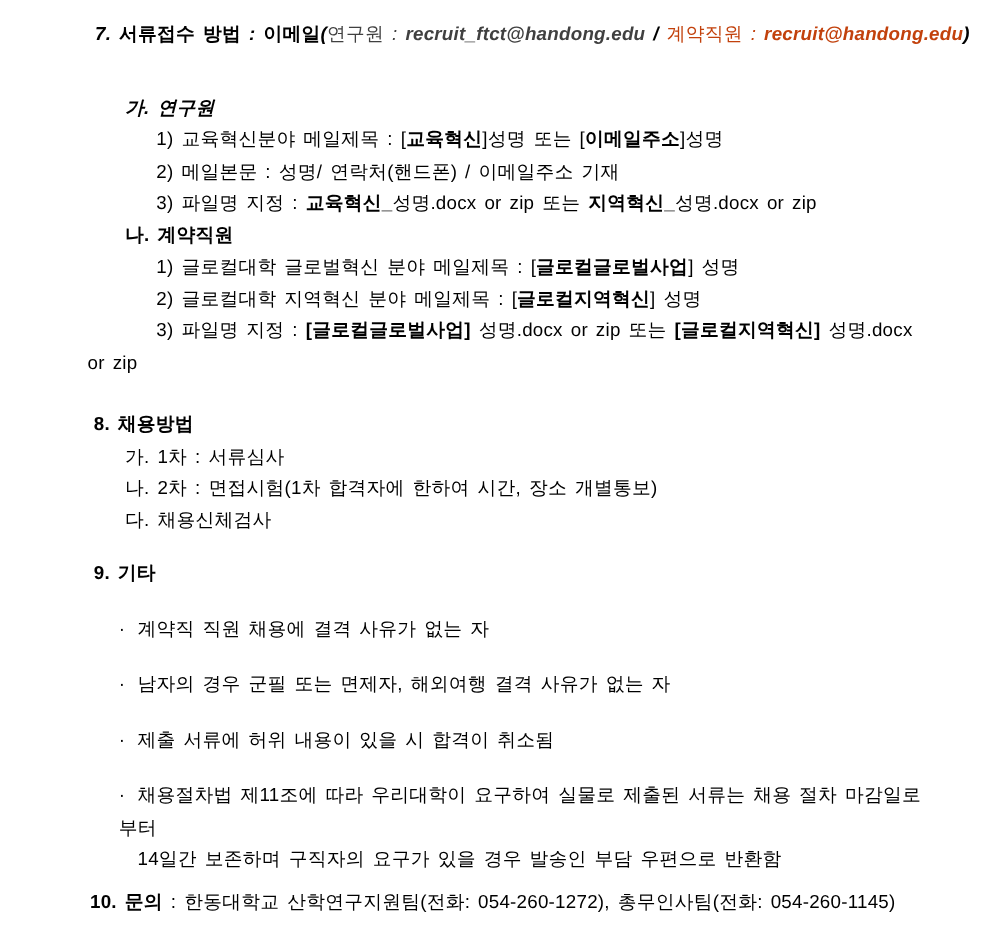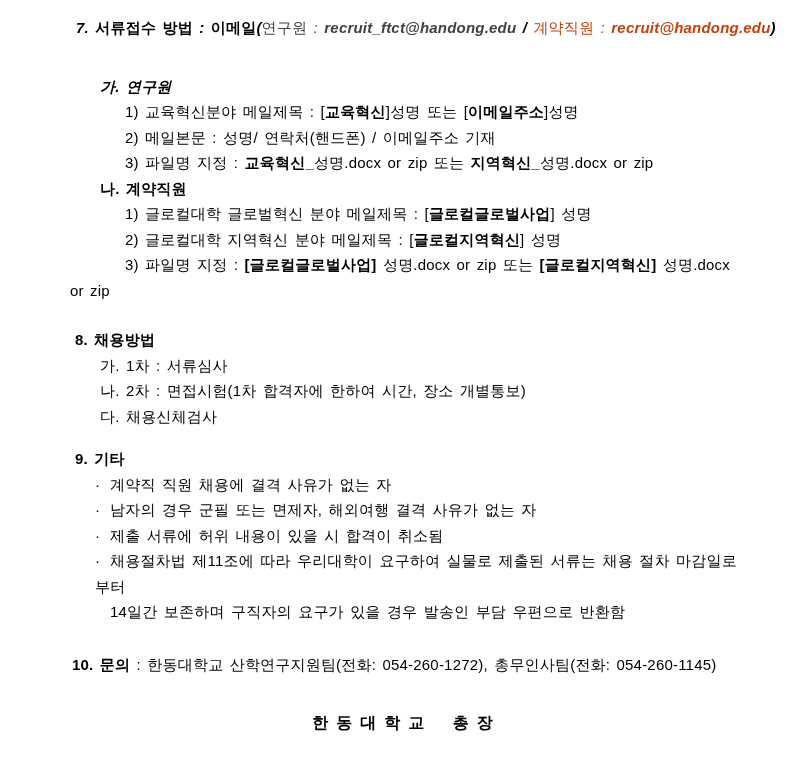--- a/index.html
+++ b/index.html
@@ -29,25 +29,25 @@
   .sub-heading { margin-left: 30px; font-weight: bold; }
   .ga-heading  { margin-top: 33px; font-style: italic; }
   .sub-item    { margin-left: 55px; }
   .cont-left   { margin-left: 0; }
 
   .sec-heading { font-weight: bold; margin-left: 5px; }
   .sec8-heading { margin-top: 24px; }
   .sec8-item { margin-left: 30px; }
 
   .sec9-heading { margin-top: 17px; }
-  .bullet-line { margin-left: 25px; }
+  .bullet-line { margin-left: 25px; margin-top: 19px; }
   .bullet-glyph { display: inline-block; width: 15px; }
   .bullet-cont { margin-left: 40px; }
 
-  .sec10-line { margin-top: 27px; margin-left: 2px; }
+  .sec10-line { margin-top: 8px; margin-left: 2px; }
   .sec10-gap { letter-spacing: 0.2px; }
 
   .footer {
     margin-top: 26px;
     text-align: center;
     font-size: 16px;
     font-weight: bold;
     letter-spacing: 8px;
     line-height: 40px;
     word-spacing: 8px;

